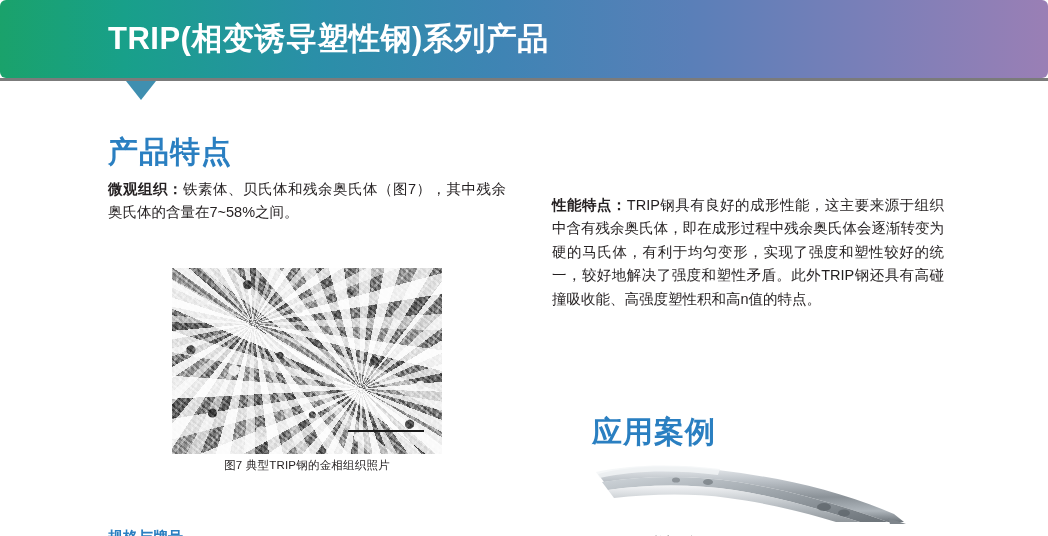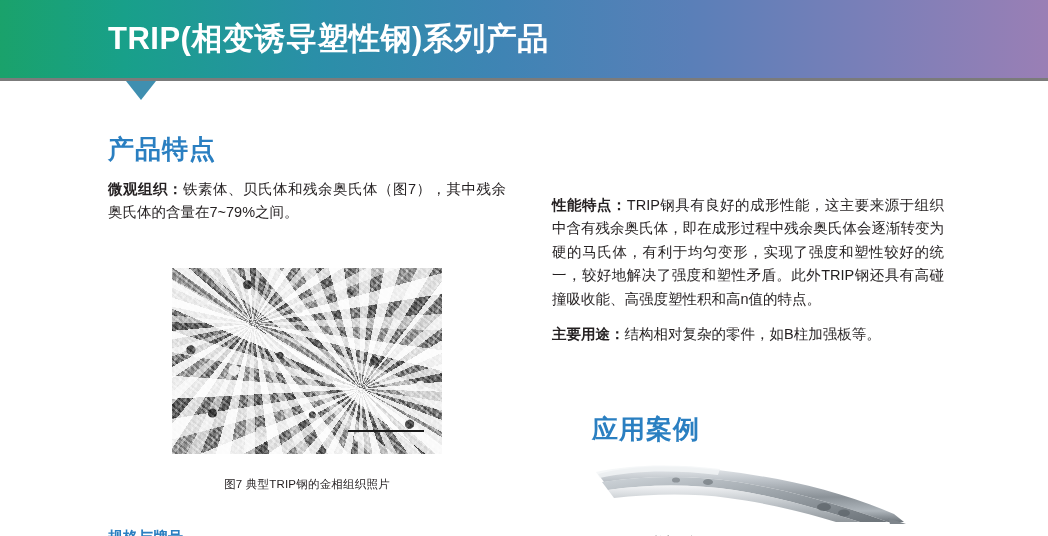--- a/index.html
+++ b/index.html
@@ -23,20 +23,21 @@
   }
 
   
   .banner {
     position: absolute;
     left: 0;
     top: 0;
     width: 1048px;
     height: 78px;
     background: linear-gradient(90deg, #1aa26b 0%, #18a08a 12%, #2a8fa8 30%, #3f84b4 48%, #5a7fb8 66%, #7c7fb8 84%, #9a7fb5 100%);
+    border-radius: 6px;
   }
   .banner-title {
     position: absolute;
     left: 108px;
     top: 18px;
     font-size: 31px;
     font-weight: bold;
     color: #ffffff;
     letter-spacing: 0.5px;
     white-space: nowrap;
@@ -64,21 +65,21 @@
   .content {
     position: absolute;
     left: 0;
     top: 100px;
     width: 1048px;
     height: 436px;
   }
 
   .section-title {
     position: absolute;
-    font-size: 26px;
+    font-size: 30px;
     font-weight: bold;
     color: #2a7fc1;
     letter-spacing: 1px;
   }
   #features-title { left: 108px; top: 32px; }
 
   .col-left {
     position: absolute;
     left: 108px;
     top: 78px;
@@ -148,21 +149,21 @@
   }
   .micrograph-scale {
     position: absolute;
     right: 18px;
     bottom: 22px;
     width: 76px;
     height: 2px;
     background: #1a1a1a;
   }
   .fig-caption {
-    margin-top: 23px;
+    margin-top: 4px;
     font-size: 11.5px;
     color: #231f20;
     text-align: center;
     letter-spacing: 0.2px;
   }
 
   
   #application-title { left: 552px; top: 312px; margin-left: 40px; }
 
   .figure-right {
@@ -204,34 +205,33 @@
     <div class="banner-title">TRIP(相变诱导塑性钢)系列产品</div>
   </div>
   <div class="banner-rule"></div>
   <div class="banner-arrow"></div>
 
   <div class="content">
 
     <div class="section-title" id="features-title">产品特点</div>
 
     <div class="col-left">
-      <p class="para"><span class="lead">微观组织：</span><span>铁素体、贝氏体和残余奥氏体（图7），其中残余奥氏体的含量在7~79%之间。</span></p>
+      <p class="para"><span class="lead">微观组织：</span><span>铁素体、贝氏体和残余奥氏体（图7），其中残余奥氏体的含量在7~58%之间。</span></p>
     </div>
 
     <div class="figure-left">
       <div class="micrograph">
         <div class="micrograph-grain"></div>
         <div class="micrograph-scale"></div>
       </div>
       <div class="fig-caption">图7 典型TRIP钢的金相组织照片</div>
     </div>
 
     <div class="col-right">
       <p class="para"><span class="lead">性能特点：</span><span>TRIP钢具有良好的成形性能，这主要来源于组织中含有残余奥氏体，即在成形过程中残余奥氏体会逐渐转变为硬的马氏体，有利于均匀变形，实现了强度和塑性较好的统一，较好地解决了强度和塑性矛盾。此外TRIP钢还具有高碰撞吸收能、高强度塑性积和高n值的特点。</span></p>
-      <p class="para"><span class="lead">主要用途：</span><span>结构相对复杂的零件，如B柱加强板等。</span></p>
     </div>
 
     <div class="section-title" id="application-title">应用案例</div>
 
     <div class="figure-right">
       <div class="part-photo">
         <svg width="330" height="76" viewBox="0 0 330 76">
           <defs>
             <linearGradient id="metalA" x1="0" y1="0" x2="0" y2="1">
               <stop offset="0%" stop-color="#e9ecef"></stop>

